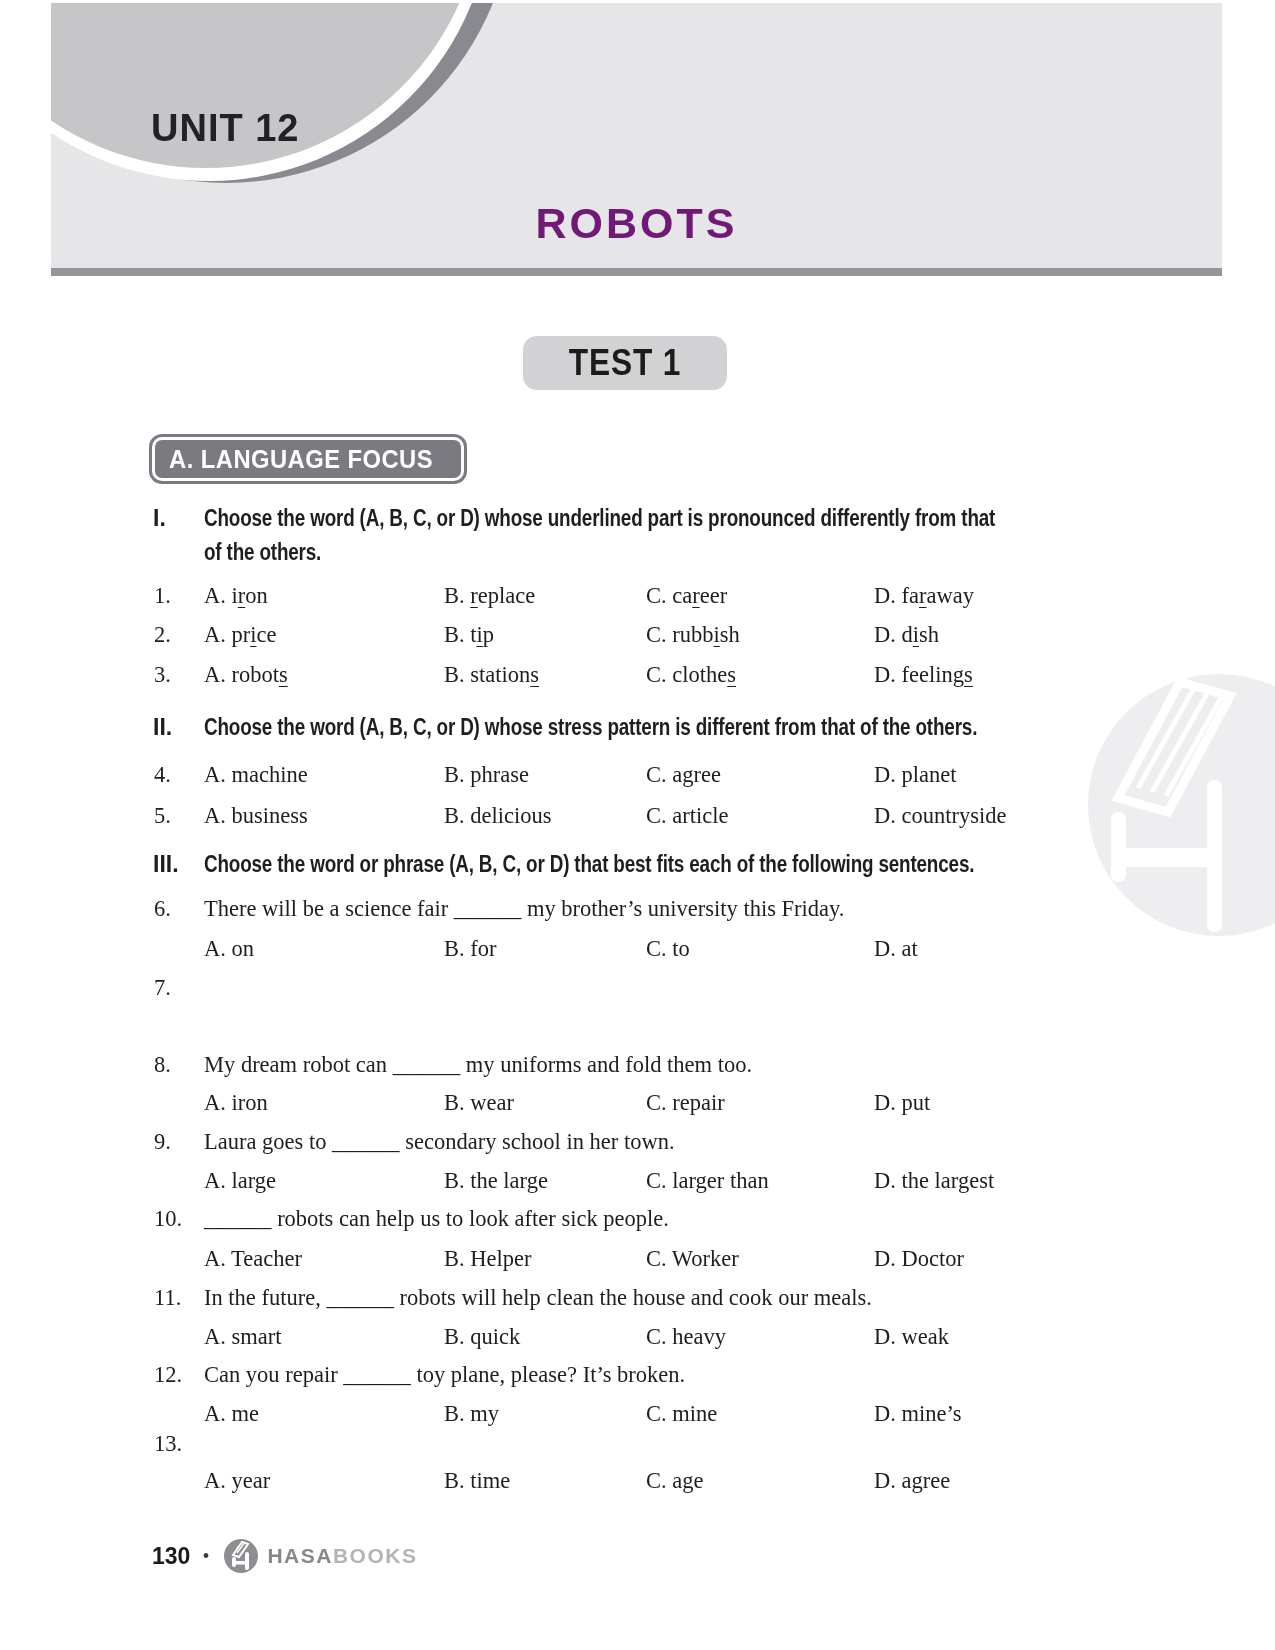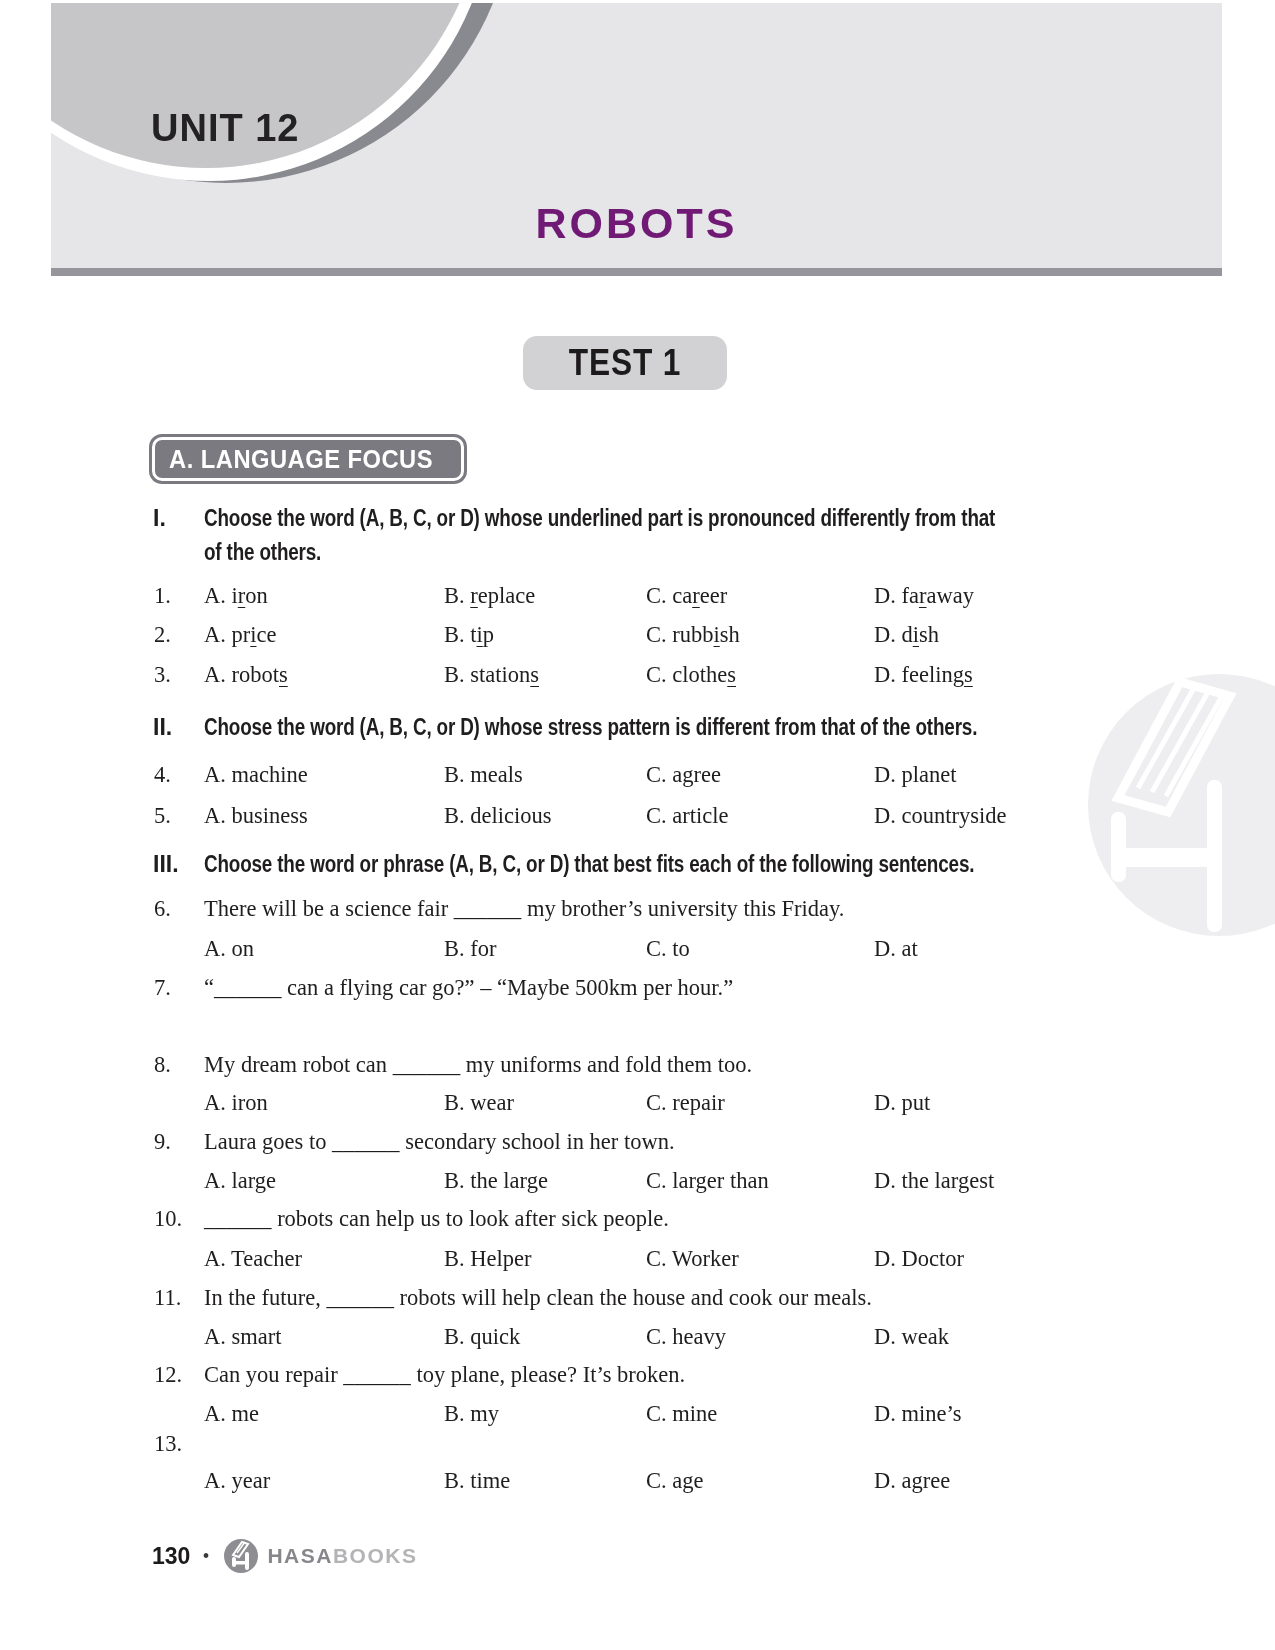--- a/index.html
+++ b/index.html
@@ -119,21 +119,21 @@
   </div>
 
   <div class="sec" style="top:713px">
     <span class="rn">II.</span>
     <span class="stx">Choose the word (A, B, C, or D) whose stress pattern is different from that of the others.</span>
   </div>
 
   <div class="row" style="top:761px">
     <span class="num">4.</span>
     <span class="cA">A. machine</span>
-    <span class="cB">B. meals</span>
+    <span class="cB">B. phrase</span>
     <span class="cC">C. agree</span>
     <span class="cD">D. planet</span>
   </div>
   <div class="row" style="top:802px">
     <span class="num">5.</span>
     <span class="cA">A. business</span>
     <span class="cB">B. delicious</span>
     <span class="cC">C. article</span>
     <span class="cD">D. countryside</span>
   </div>
@@ -149,21 +149,20 @@
   </div>
   <div class="row" style="top:935px">
     <span class="cA">A. on</span>
     <span class="cB">B. for</span>
     <span class="cC">C. to</span>
     <span class="cD">D. at</span>
   </div>
 
   <div class="row" style="top:974px">
     <span class="num">7.</span>
-    <span class="stem">“______ can a flying car go?” – “Maybe 500km per hour.”</span>
   </div>
 
   <div class="row" style="top:1051px">
     <span class="num">8.</span>
     <span class="stem">My dream robot can ______ my uniforms and fold them too.</span>
   </div>
   <div class="row" style="top:1089px">
     <span class="cA">A. iron</span>
     <span class="cB">B. wear</span>
     <span class="cC">C. repair</span>

